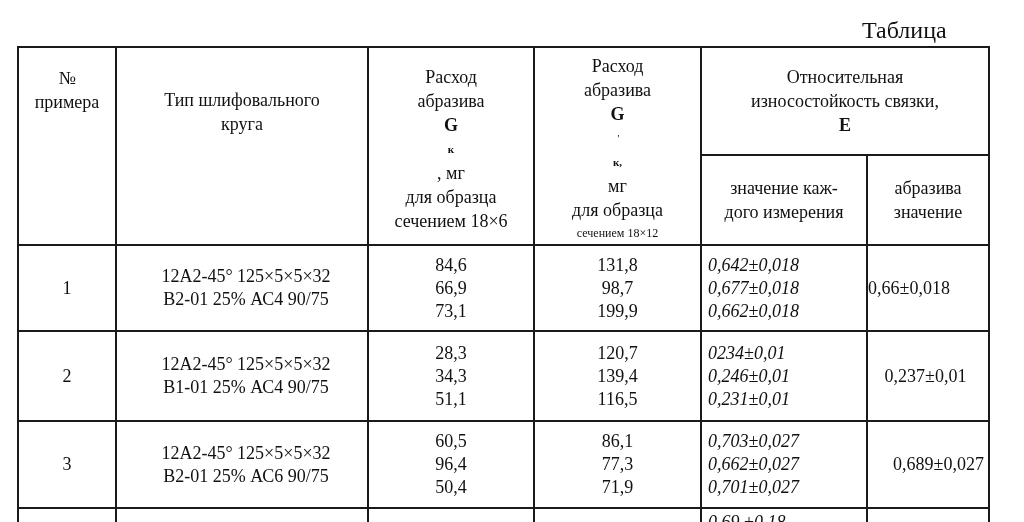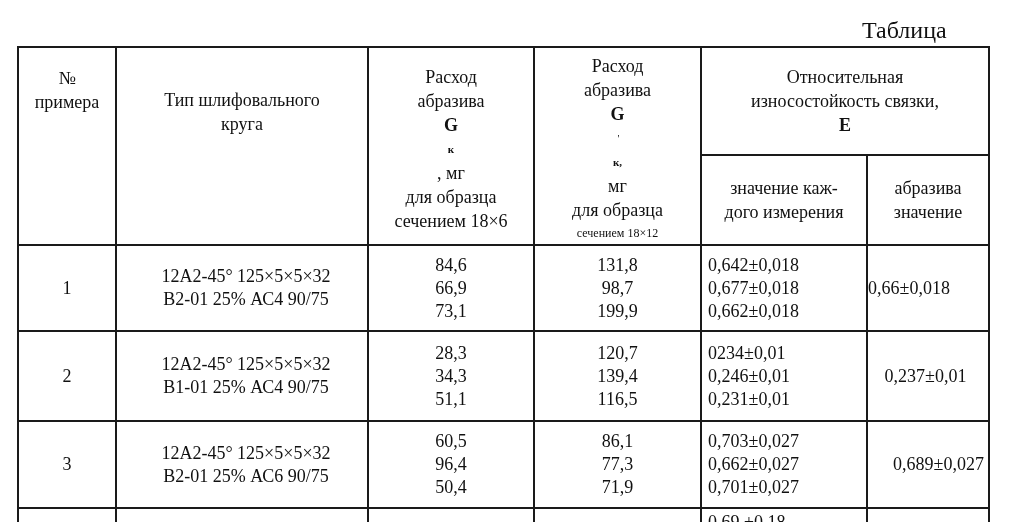--- a/index.html
+++ b/index.html
@@ -9,21 +9,21 @@
   table.data { position: absolute; left: 17px; top: 46px; border-collapse: collapse;
                table-layout: fixed; width: 971px; }
   table.data td, table.data th { border: 2px solid #1a1a1a; padding: 0; font-weight: normal;
                text-align: center; vertical-align: middle; font-size: 18px; line-height: 23px; }
   table.data th { font-size: 18px; line-height: 24px; }
   .b { font-weight: bold; }
   .sub { font-size: 11px; font-weight: bold; vertical-align: -3px; }
   .prime { font-size: 11px; vertical-align: 8px; margin-left: -2px; margin-right: -4px; }
   .lines { display: block; }
   .lines span { display: block; }
-  .left { text-align: left !important; }
+  .left { text-align: left !important; font-style: italic; }
   td.num { font-size: 20px; line-height: 28px; }
   td.meas { font-size: 20px; line-height: 28px; padding-left: 6px !important; }
   td.avg { font-size: 20px; }
   td.type { font-size: 19px; line-height: 25px; text-align: left; padding-left: 8px !important; }
   td.ex { font-size: 20px; }
   .small { font-size: 16px; line-height: 22px; }
 </style>
 </head>
 <body>
 

